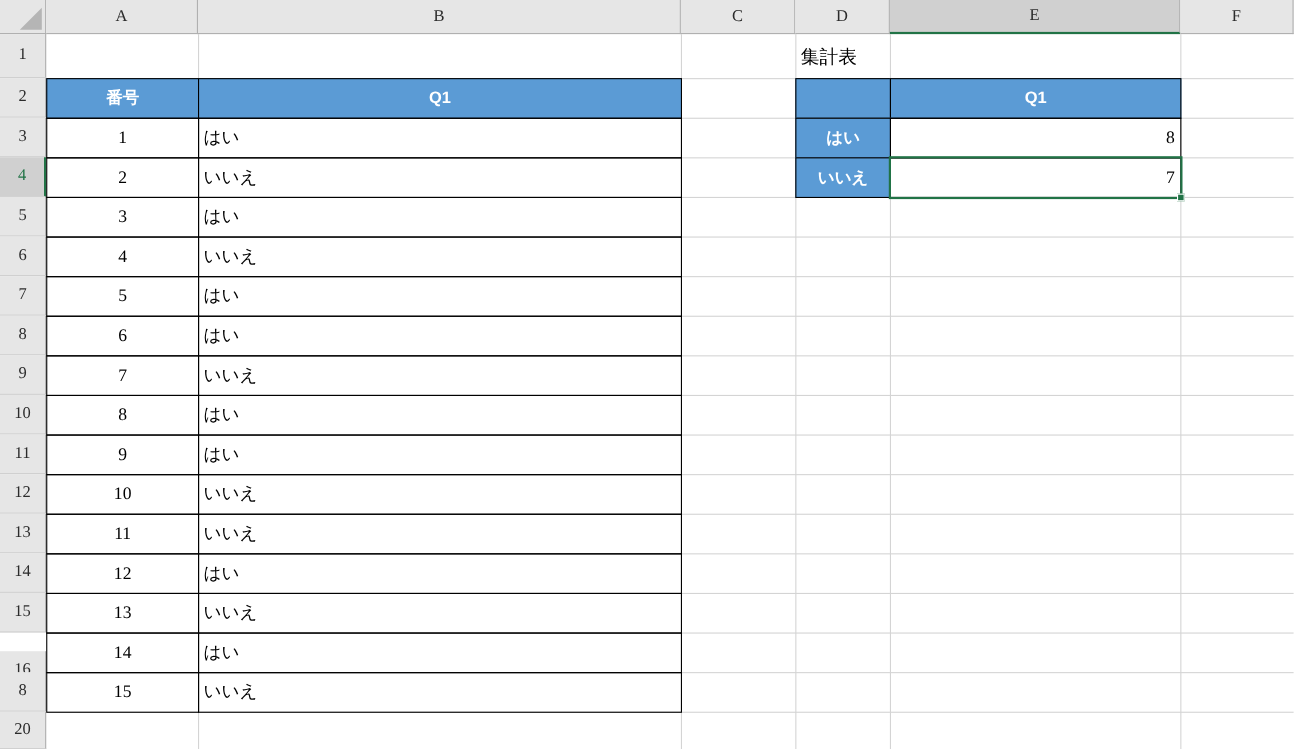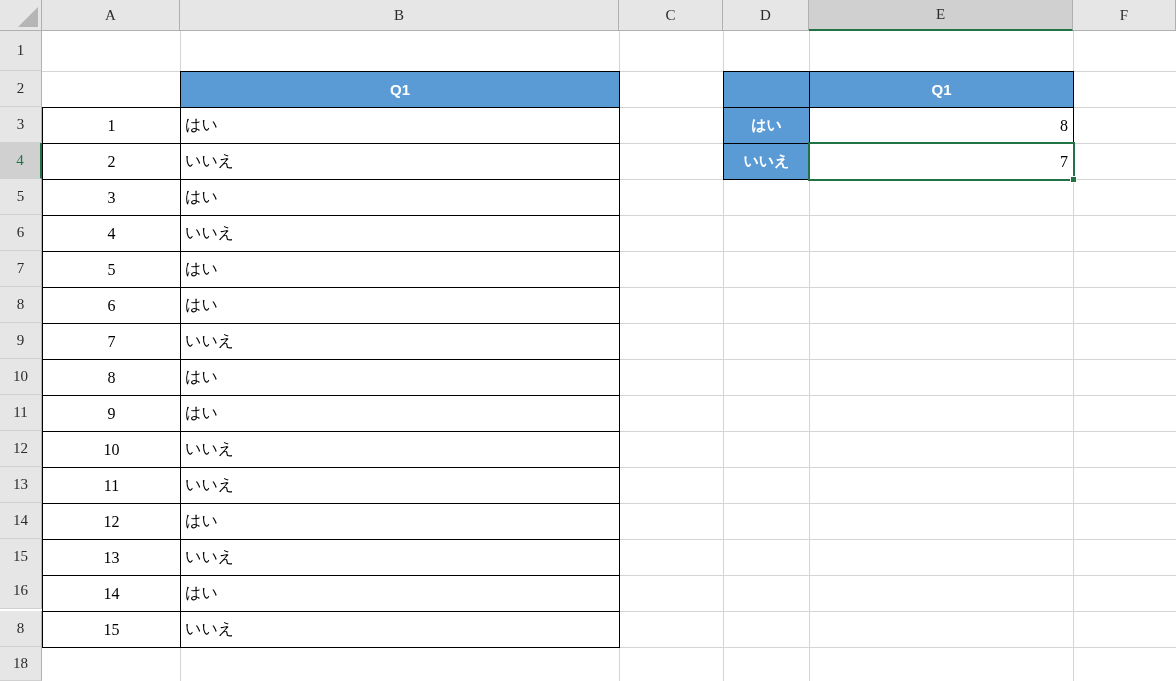--- a/index.html
+++ b/index.html
@@ -172,23 +172,23 @@
   <div class="rowhead" style="top:215px; height:36px;">6</div>
   <div class="rowhead" style="top:251px; height:36px;">7</div>
   <div class="rowhead" style="top:287px; height:36px;">8</div>
   <div class="rowhead" style="top:323px; height:36px;">9</div>
   <div class="rowhead" style="top:359px; height:36px;">10</div>
   <div class="rowhead" style="top:395px; height:36px;">11</div>
   <div class="rowhead" style="top:431px; height:36px;">12</div>
   <div class="rowhead" style="top:467px; height:36px;">13</div>
   <div class="rowhead" style="top:503px; height:36px;">14</div>
   <div class="rowhead" style="top:539px; height:36px;">15</div>
-  <div class="rowhead" style="top:573px; height:36px;">16</div>
+  <div class="rowhead" style="top:592px; height:36px;">16</div>
   <div class="rowhead" style="top:611px; height:36px;">8</div>
-  <div class="rowhead" style="top:647px; height:34px;">18</div>
+  <div class="rowhead" style="top:647px; height:34px;">20</div>
 
   <div class="gridline-v" style="left:180px;  top:31px; height:650px;"></div>
   <div class="gridline-v" style="left:619px;  top:31px; height:650px;"></div>
   <div class="gridline-v" style="left:723px;  top:31px; height:650px;"></div>
   <div class="gridline-v" style="left:809px;  top:31px; height:650px;"></div>
   <div class="gridline-v" style="left:1073px; top:31px; height:650px;"></div>
 
   <div class="gridline-h" style="left:42px; top:71px;  width:1134px;"></div>
   <div class="gridline-h" style="left:42px; top:107px; width:1134px;"></div>
   <div class="gridline-h" style="left:42px; top:143px; width:1134px;"></div>
@@ -201,20 +201,21 @@
   <div class="gridline-h" style="left:42px; top:395px; width:1134px;"></div>
   <div class="gridline-h" style="left:42px; top:431px; width:1134px;"></div>
   <div class="gridline-h" style="left:42px; top:467px; width:1134px;"></div>
   <div class="gridline-h" style="left:42px; top:503px; width:1134px;"></div>
   <div class="gridline-h" style="left:42px; top:539px; width:1134px;"></div>
   <div class="gridline-h" style="left:42px; top:575px; width:1134px;"></div>
   <div class="gridline-h" style="left:42px; top:611px; width:1134px;"></div>
   <div class="gridline-h" style="left:42px; top:647px; width:1134px;"></div>
 
 
+  <div class="cell center hdr-blue bordered" style="left:42px; top:71px; width:139px; height:37px;">番号</div>
   <div class="cell center hdr-blue bordered" style="left:180px; top:71px; width:440px; height:37px;">Q1</div>
 
   <div class="cell center bordered" style="left:42px; top:107px; width:139px; height:37px;">1</div>
   <div class="cell left   bordered" style="left:180px; top:107px; width:440px; height:37px;">はい</div>
 
   <div class="cell center bordered" style="left:42px; top:143px; width:139px; height:37px;">2</div>
   <div class="cell left   bordered" style="left:180px; top:143px; width:440px; height:37px;">いいえ</div>
 
   <div class="cell center bordered" style="left:42px; top:179px; width:139px; height:37px;">3</div>
   <div class="cell left   bordered" style="left:180px; top:179px; width:440px; height:37px;">はい</div>
@@ -248,20 +249,21 @@
 
   <div class="cell center bordered" style="left:42px; top:539px; width:139px; height:37px;">13</div>
   <div class="cell left   bordered" style="left:180px; top:539px; width:440px; height:37px;">いいえ</div>
 
   <div class="cell center bordered" style="left:42px; top:575px; width:139px; height:37px;">14</div>
   <div class="cell left   bordered" style="left:180px; top:575px; width:440px; height:37px;">はい</div>
 
   <div class="cell center bordered" style="left:42px; top:611px; width:139px; height:37px;">15</div>
   <div class="cell left   bordered" style="left:180px; top:611px; width:440px; height:37px;">いいえ</div>
 
+  <div class="cell left" style="left:724px; top:32px; width:85px; height:39px; font-size:17px;">集計表</div>
 
   <div class="cell center hdr-blue bordered" style="left:723px; top:71px; width:87px; height:37px;"></div>
   <div class="cell center hdr-blue bordered" style="left:809px; top:71px; width:265px; height:37px;">Q1</div>
 
   <div class="cell center hdr-blue bordered" style="left:723px; top:107px; width:87px; height:37px;">はい</div>
   <div class="cell right bordered" style="left:809px; top:107px; width:265px; height:37px;">8</div>
 
   <div class="cell center hdr-blue bordered" style="left:723px; top:143px; width:87px; height:37px;">いいえ</div>
   <div class="cell right bordered" style="left:809px; top:143px; width:265px; height:37px;">7</div>
 

